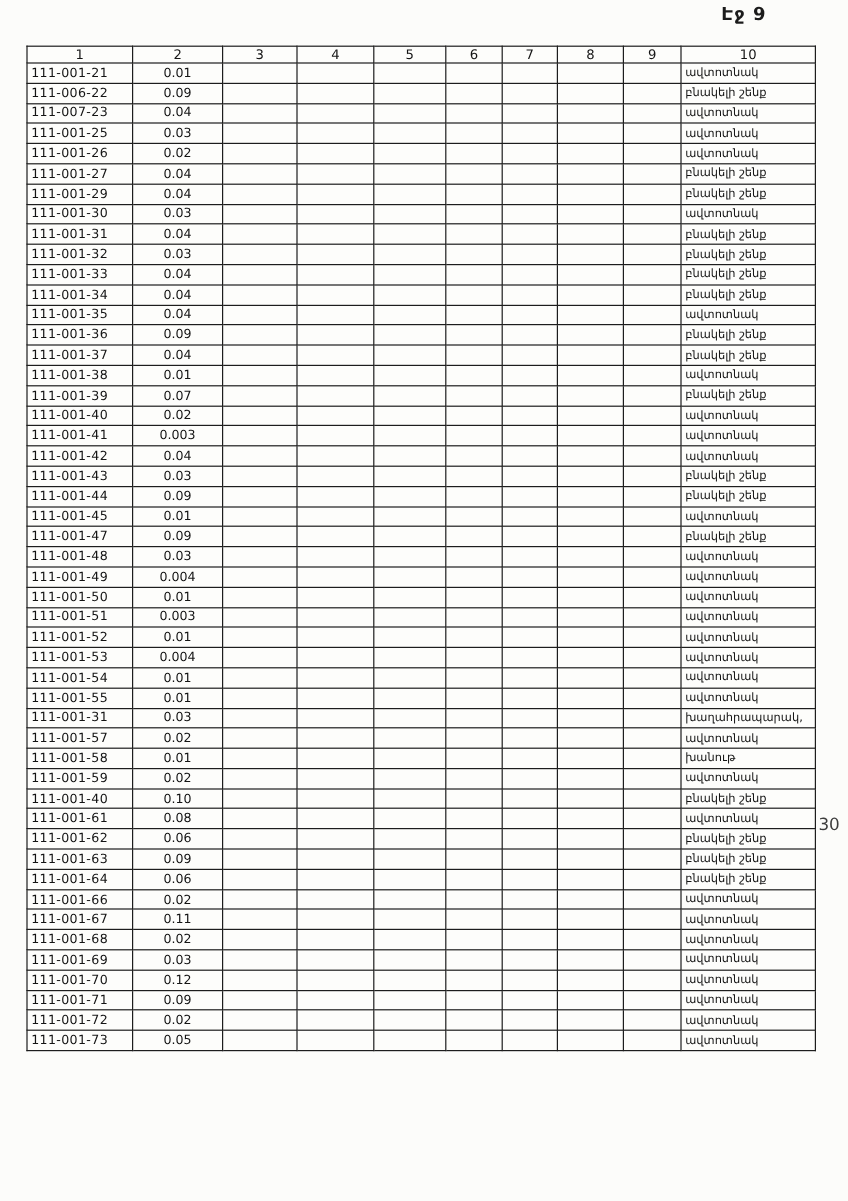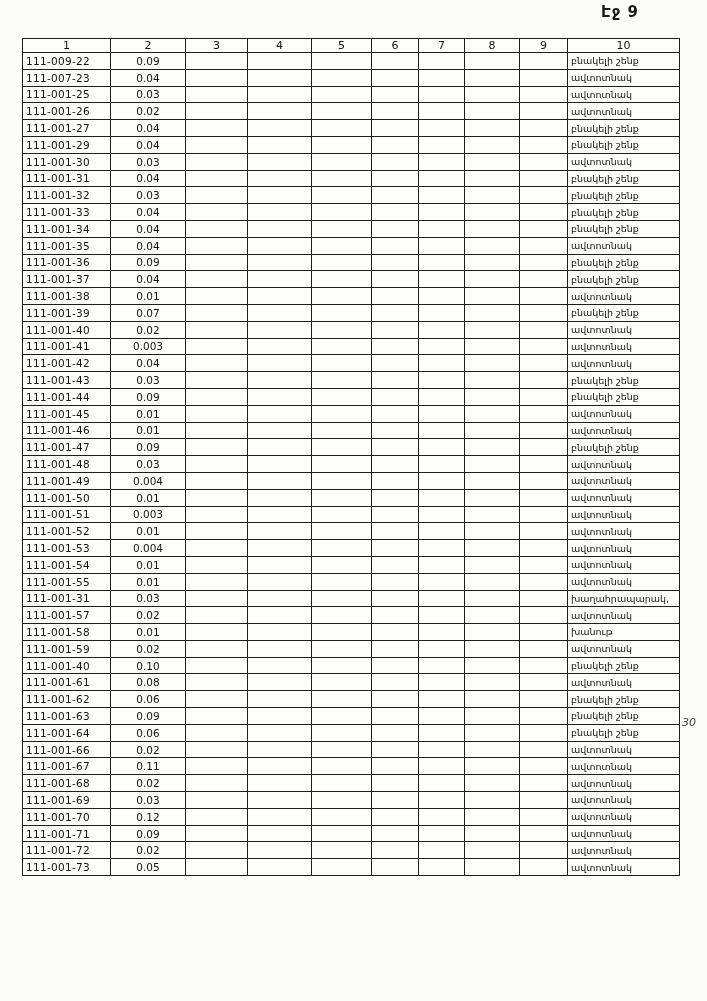--- a/index.html
+++ b/index.html
@@ -51,24 +51,23 @@
   .scan-table td.value {
     text-align:center;
     font-size:10.5px;
   }
   .scan-table td.label {
     text-align:left;
     font-size:9.5px;
   }
   .margin-note {
     position:absolute;
-    top:716px;
+    top:680px;
     left:682px;
-    font-size:11px;
-    font-style:italic;
+    font-size:14px;
     color:#3d3d3d;
   }
 </style>
 </head>
 <body>
 
 <div class="page-label">Էջ 9</div>
 
 <table class="scan-table">
   <colgroup>
@@ -92,21 +91,33 @@
         <th>5</th>
         <th>6</th>
         <th>7</th>
         <th>8</th>
         <th>9</th>
         <th>10</th>
       </tr>
   </thead>
   <tbody id="rows">
       <tr>
-        <td class="code">111-009-22</td>
+        <td class="code">111-001-21</td>
+        <td class="value">0.01</td>
+        <td class="empty"></td>
+        <td class="empty"></td>
+        <td class="empty"></td>
+        <td class="empty"></td>
+        <td class="empty"></td>
+        <td class="empty"></td>
+        <td class="empty"></td>
+        <td class="label">ավտոտնակ</td>
+      </tr>
+      <tr>
+        <td class="code">111-006-22</td>
         <td class="value">0.09</td>
         <td class="empty"></td>
         <td class="empty"></td>
         <td class="empty"></td>
         <td class="empty"></td>
         <td class="empty"></td>
         <td class="empty"></td>
         <td class="empty"></td>
         <td class="label">բնակելի շենք</td>
       </tr>
@@ -345,32 +356,20 @@
         <td class="empty"></td>
         <td class="empty"></td>
         <td class="empty"></td>
         <td class="empty"></td>
         <td class="empty"></td>
         <td class="empty"></td>
         <td class="label">բնակելի շենք</td>
       </tr>
       <tr>
         <td class="code">111-001-45</td>
-        <td class="value">0.01</td>
-        <td class="empty"></td>
-        <td class="empty"></td>
-        <td class="empty"></td>
-        <td class="empty"></td>
-        <td class="empty"></td>
-        <td class="empty"></td>
-        <td class="empty"></td>
-        <td class="label">ավտոտնակ</td>
-      </tr>
-      <tr>
-        <td class="code">111-001-46</td>
         <td class="value">0.01</td>
         <td class="empty"></td>
         <td class="empty"></td>
         <td class="empty"></td>
         <td class="empty"></td>
         <td class="empty"></td>
         <td class="empty"></td>
         <td class="empty"></td>
         <td class="label">ավտոտնակ</td>
       </tr>

